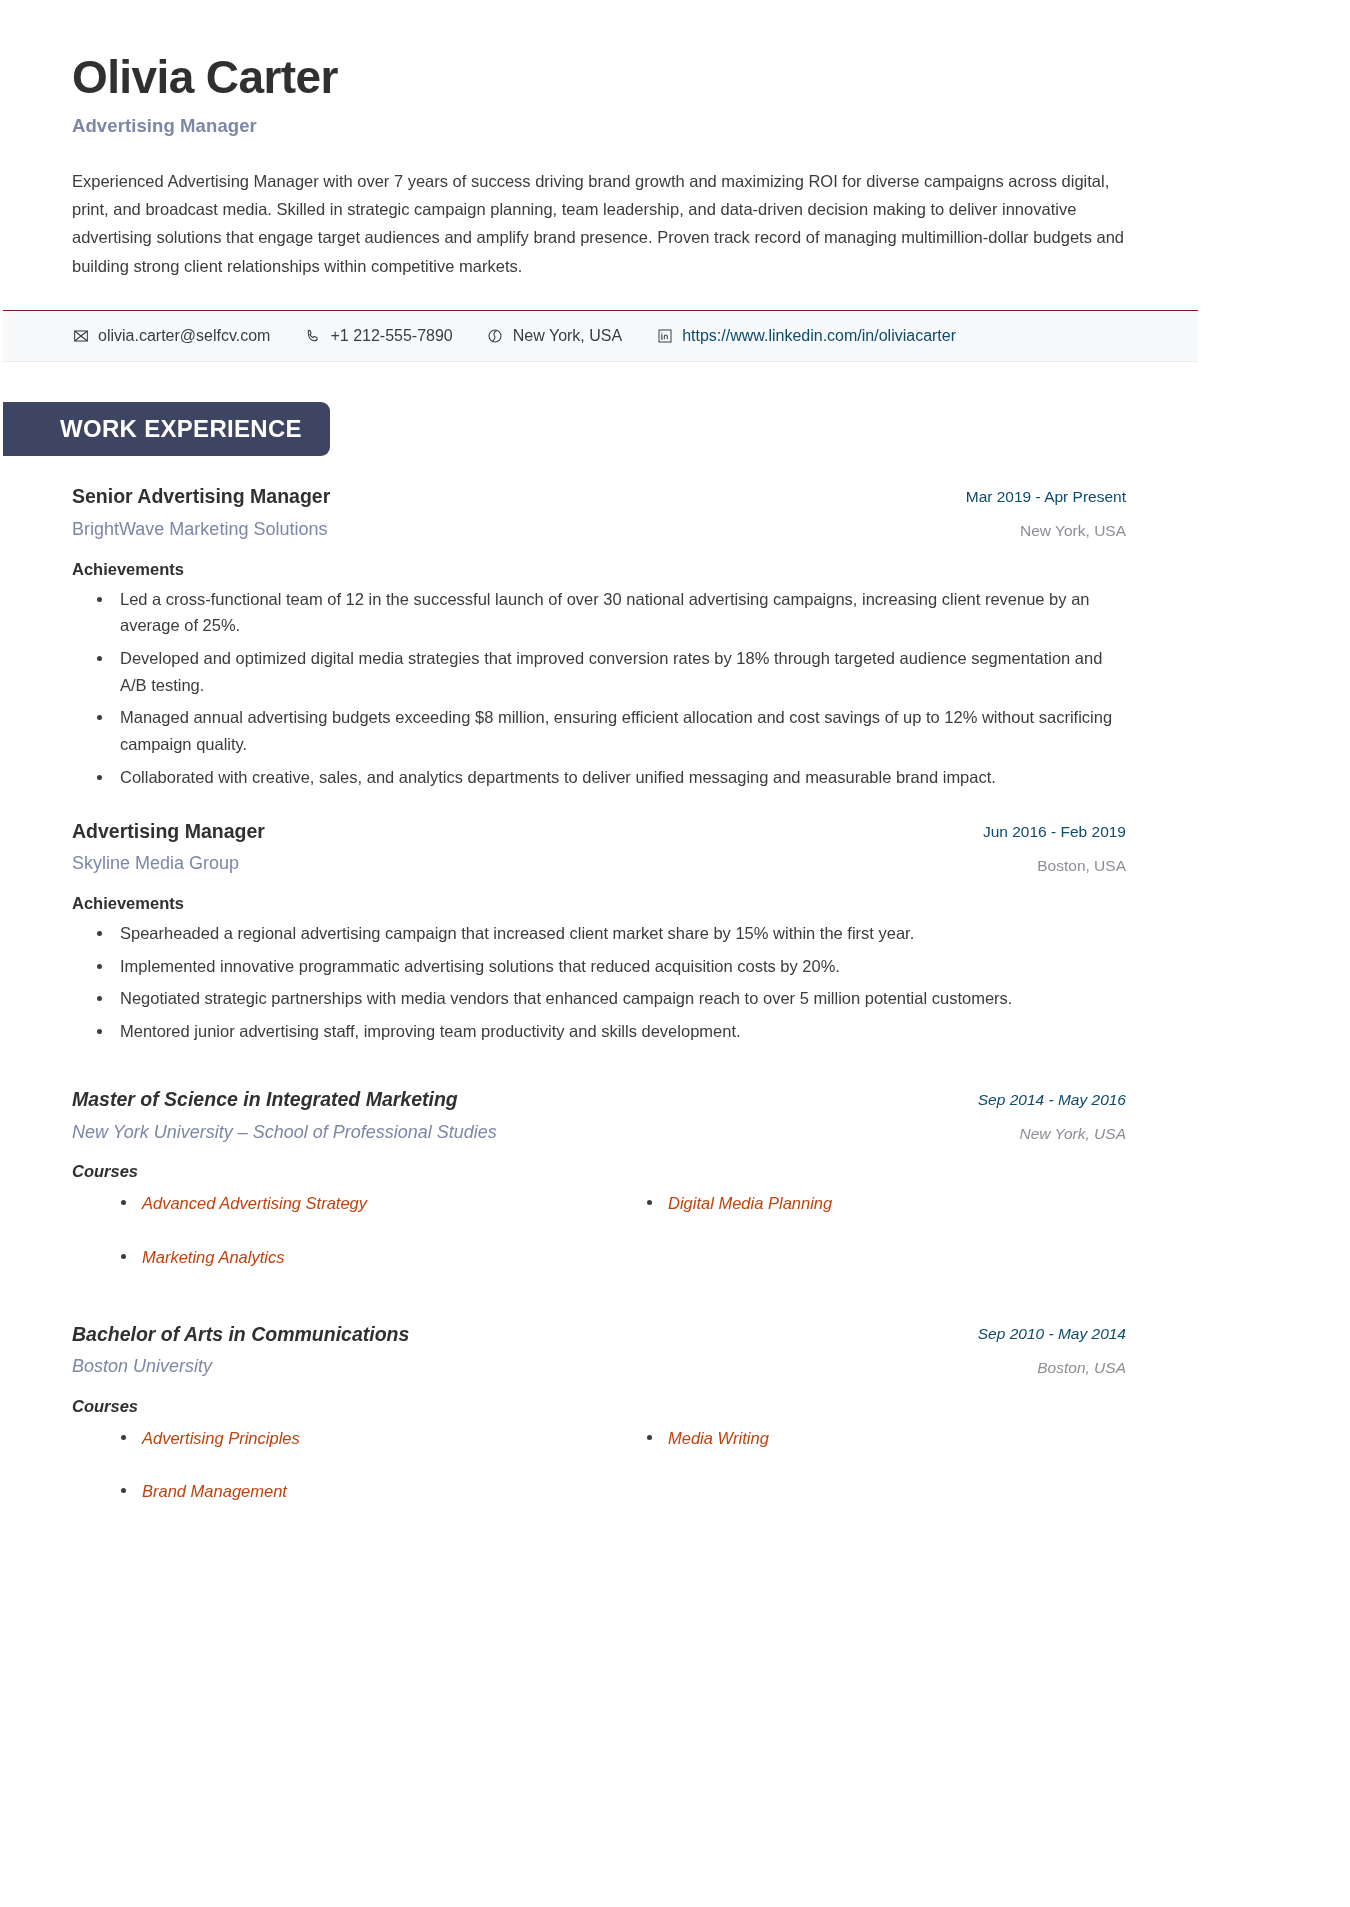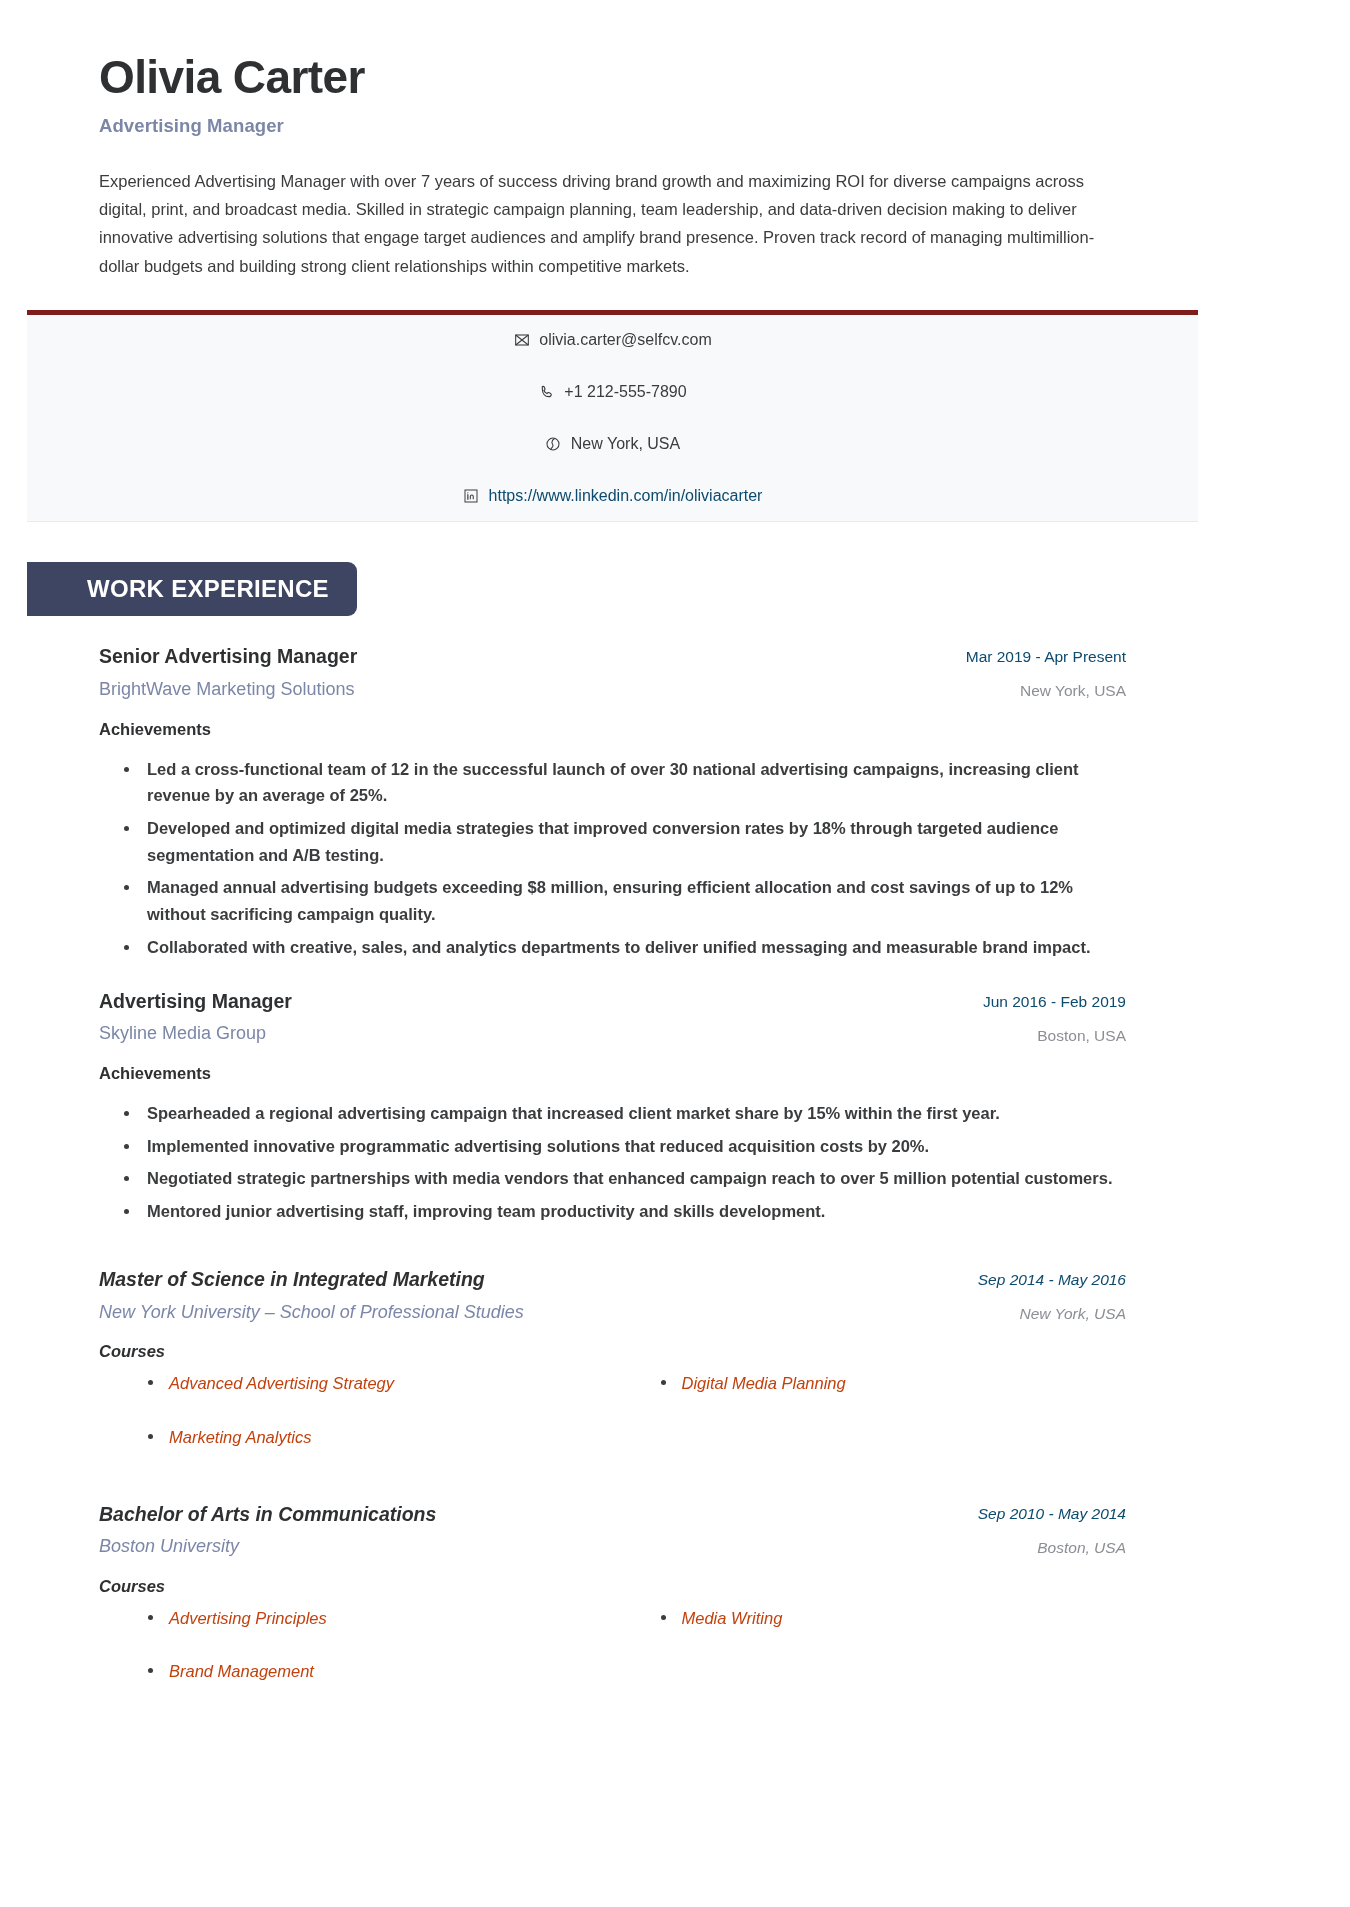--- a/index.html
+++ b/index.html
@@ -11,21 +11,20 @@
     color: #2f3032;
     -webkit-font-smoothing: antialiased;
   }
 
   .page {
     width: 1198px;
     min-height: 1907px;
     background: #ffffff;
     position: relative;
     padding-bottom: 60px;
-    padding-left: 27px;
   }
 
   .left-rule {
     position: absolute;
     left: 0; top: 0; bottom: 0;
     width: 3px;
     background: #ffffff;
   }
 
   
@@ -50,28 +49,27 @@
     margin-top: 30px;
     font-size: 16.5px;
     line-height: 1.72;
     color: #3b3c3e;
     max-width: 1210px;
   }
 
   
   .contact-bar {
     background: #f7f9fb;
-    border-top: 5px solid #7f1d1d;
+    border-top: 1px solid #7f1d1d;
     border-bottom: 1px solid #e7ebf0;
     padding: 16px 72px;
     display: flex;
     align-items: center;
     gap: 34px;
     flex-wrap: wrap;
-    flex-direction: column;
   }
   .contact-item {
     display: flex;
     align-items: center;
     gap: 9px;
     font-size: 16px;
     color: #3b3c3e;
     white-space: nowrap;
   }
   .contact-item .ic {
@@ -140,23 +138,22 @@
   }
 
   .sub-label {
     margin-top: 17px;
     font-size: 16.5px;
     font-weight: bold;
     color: #2f3032;
   }
 
   .bullets {
-    margin-top: 17px;
+    margin-top: 7px;
     padding-left: 42px;
-    font-weight: bold;
   }
   .bullets li {
     font-size: 16.5px;
     line-height: 1.62;
     color: #3b3c3e;
     margin-bottom: 6px;
     padding-left: 6px;
   }
   .bullets li::marker { color: #3b3c3e; }
 

